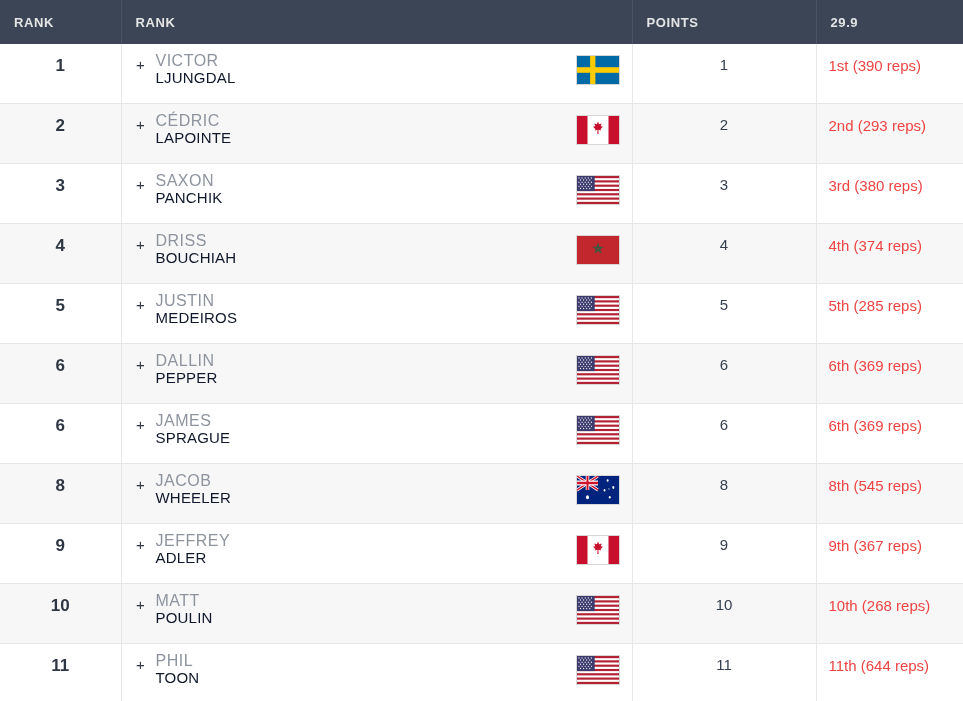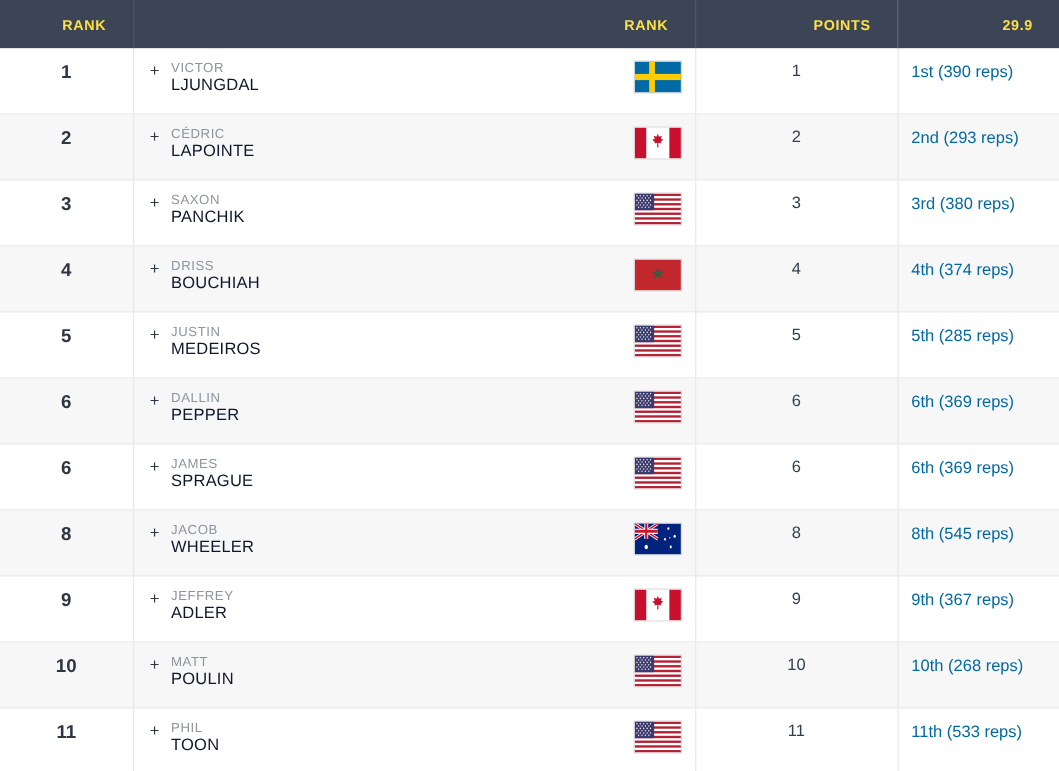--- a/index.html
+++ b/index.html
@@ -19,26 +19,26 @@
     width: 963px;
     border-collapse: collapse;
     table-layout: fixed;
   }
 
   
   thead tr {
     background: #3b4556;
   }
   thead th {
-    color: #fde047;
+    color: #e5e5e5;
     font-size: 13px;
     font-weight: bold;
     letter-spacing: 0.6px;
-    padding: 14px 24px;
-    text-align: right;
+    padding: 14px 14px;
+    text-align: left;
     border-right: 1px solid #4a5465;
     vertical-align: middle;
     height: 16px;
   }
   thead th:last-child { border-right: none; }
 
   
   col.c-rank   { width: 121px; }
   col.c-name   { width: 511px; }
   col.c-points { width: 184px; }
@@ -88,21 +88,21 @@
     margin-top: 3px;
     cursor: pointer;
     user-select: none;
   }
   .athlete {
     flex: 1 1 auto;
     min-width: 0;
   }
   .first-name {
     display: block;
-    font-size: 12px;
+    font-size: 16px;
     letter-spacing: 0.5px;
     color: #8d949e;
     line-height: 14px;
     text-transform: uppercase;
   }
   .last-name {
     display: block;
     font-size: 15px;
     letter-spacing: 0.2px;
     color: #0f172a;
@@ -121,21 +121,21 @@
 
   .cell-points {
     text-align: center;
     font-size: 15px;
     color: #333f4e;
     padding: 12px 6px 18px 6px;
   }
 
   .cell-score {
     font-size: 15px;
-    color: #0369a1;
+    color: #ef4444;
     line-height: 25px;
     padding: 9px 12px 14px 12px;
     text-align: left;
   }
 
   
   .flag {
     display: block;
     width: 44px;
     height: 30px;
@@ -644,16 +644,16 @@
                     <circle cx="3.0" cy="4.45" r="0.26"></circle>
                     <circle cx="4.4" cy="4.45" r="0.26"></circle>
                     <circle cx="5.8" cy="4.45" r="0.26"></circle>
                   </g>
                 </svg>
               </span>
             </span>
           </div>
         </td>
         <td class="cell-points"><span>11</span></td>
-        <td class="cell-score"><span>11th (533 reps)</span></td>
+        <td class="cell-score"><span>11th (644 reps)</span></td>
       </tr>
     </tbody>
 </table>
 
 </body></html>

